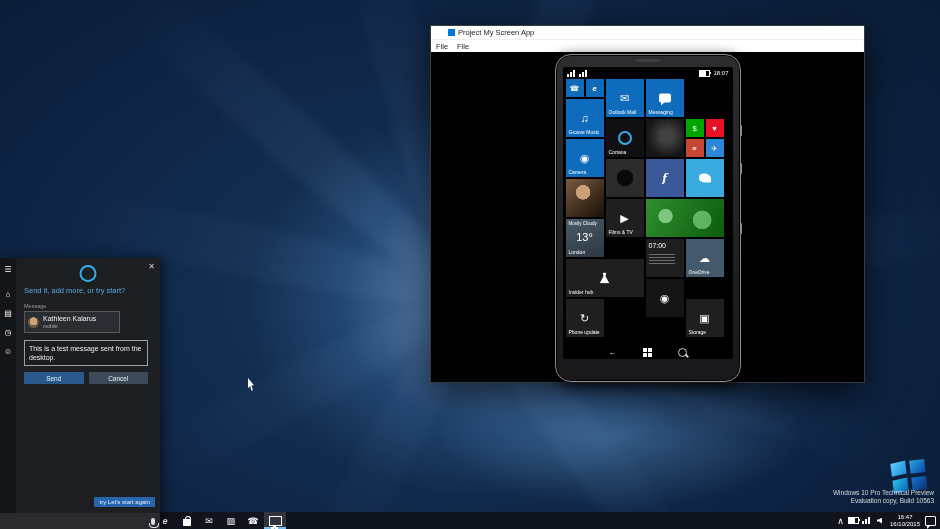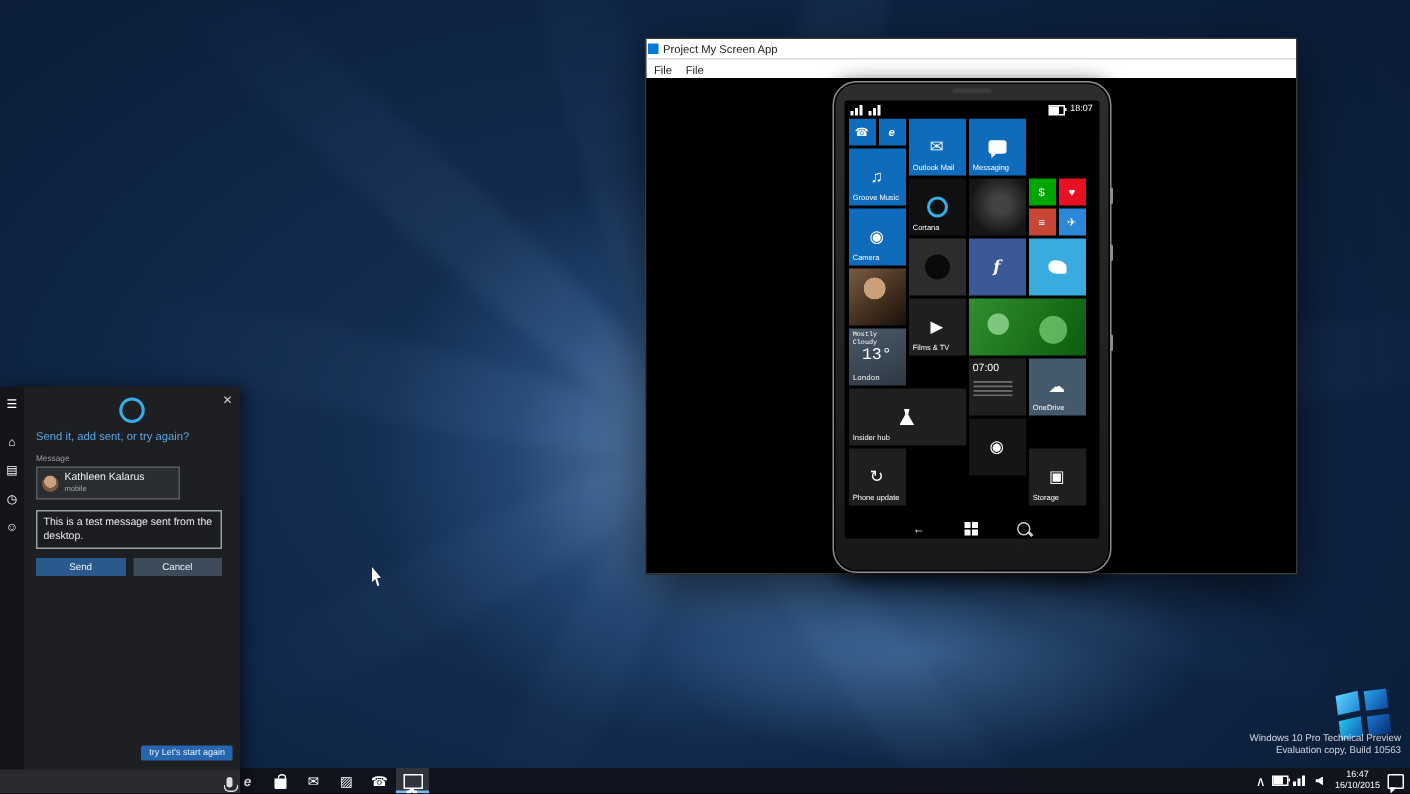--- a/index.html
+++ b/index.html
@@ -48,21 +48,21 @@
   .i-bubble{width:12px;height:9px;background:#fff;border-radius:2px;position:relative;}
   .i-bubble::after{content:'';position:absolute;left:2px;bottom:-3px;border:2px solid transparent;border-top-color:#fff;border-left-color:#fff;}
   .i-bird{width:12px;height:9px;background:#fff;border-radius:65% 95% 15% 75% / 60% 85% 20% 70%;}
   .i-beaker{width:10px;height:11px;background:#fff;clip-path:polygon(32% 0,68% 0,60% 35%,100% 100%,0 100%,40% 35%);}
   .g-edge{font-style:italic;font-weight:700;}
   .g-fb{font-family:"DejaVu Serif",serif;font-weight:700;font-style:italic;}
   
   .app-window{position:absolute;left:430px;top:25px;width:433px;height:356px;z-index:5;
     display:flex;flex-direction:column;background:#000;border:1px solid #3a3a3a;
     box-shadow:0 10px 34px rgba(0,0,0,.65);}
-  .titlebar{height:13px;background:#fff;display:flex;align-items:center;padding:0 1px;font-size:7.5px;color:#222;flex:0 0 auto;}
+  .titlebar{height:13px;background:#fff;display:flex;align-items:center;padding:0 17px;font-size:7.5px;color:#222;flex:0 0 auto;}
   .app-ico{width:7px;height:7px;background:#0078d7;margin-right:3px;flex:0 0 auto;}
   .controls{margin-left:auto;display:flex;}
   .wbtn{width:16px;height:13px;line-height:13px;text-align:center;font-size:8px;color:#555;}
   .menubar{height:12px;background:#fff;border-top:1px solid #eee;display:flex;gap:9px;padding:0 5px;font-size:7.5px;color:#222;align-items:center;flex:0 0 auto;}
   .win-content{flex:1;background:#000;position:relative;}
   
   .phone{position:relative;width:184px;height:326px;margin:2px auto 0;border-radius:16px;
     background:linear-gradient(#2d2d30,#18181a);border:1px solid #8d8d90;
     box-shadow:inset 0 0 0 1px #000,0 3px 14px rgba(0,0,0,.9);}
   .earpiece{position:absolute;top:4px;left:50%;transform:translateX(-50%);width:26px;height:3px;background:#3c3c3e;border-radius:2px;}
@@ -244,21 +244,21 @@
               </div>
               <div class="tile" style="left: 120px; top: 80px; width: 38px; height: 38px; background: rgb(58, 171, 222);">
                 <span class="ic i-bird"></span>
               </div>
               <div class="tile ph-people" style="left: 0px; top: 100px; width: 38px; height: 38px;"></div>
               <div class="tile" style="left: 40px; top: 120px; width: 38px; height: 38px; background: rgb(31, 31, 31);">
                 <span class="ic">▶</span>
                 <span class="tlabel">Films &amp; TV</span>
               </div>
               <div class="tile xbox-art" style="left: 80px; top: 120px; width: 78px; height: 38px;"></div>
-              <div class="tile t-weather" style="left: 0px; top: 140px; width: 38px; height: 38px; font-family: Liberation Mono, monospace;">
+              <div class="tile t-weather" style="left: 0px; top: 140px; width: 38px; height: 38px;">
                 <span class="w-top">Mostly Cloudy</span>
                 <span class="w-temp">13°</span>
                 <span class="w-city">London</span>
               </div>
               <div class="tile t-calendar" style="left: 80px; top: 160px; width: 38px; height: 38px; background: rgb(31, 31, 31);">
                 <span class="cal-time">07:00</span>
               </div>
               <div class="tile" style="left: 120px; top: 160px; width: 38px; height: 38px; background: rgb(68, 89, 107);">
                 <span class="ic">☁</span>
                 <span class="tlabel">OneDrive</span>
@@ -305,21 +305,21 @@
         </div>
         <div class="rbtn">
           <span class="ic">☺</span>
         </div>
       </div>
     <div class="cmain">
       <div class="chead">
         <span class="ic i-ring big"></span>
         <span class="cclose">✕</span>
       </div>
-      <div class="prompt">Send it, add sent, or try again?</div>
+      <div class="prompt">Send it, add more, or try start?</div>
       <div class="mlabel">Message</div>
       <div class="contact">
         <span class="avatar"></span>
         <span class="cinfo">
           <span class="cname">Kathleen Kalarus</span>
           <span class="csub">mobile</span>
         </span>
       </div>
       <div class="msgbox">This is a test message sent from the desktop.</div>
       <div class="btnrow">

